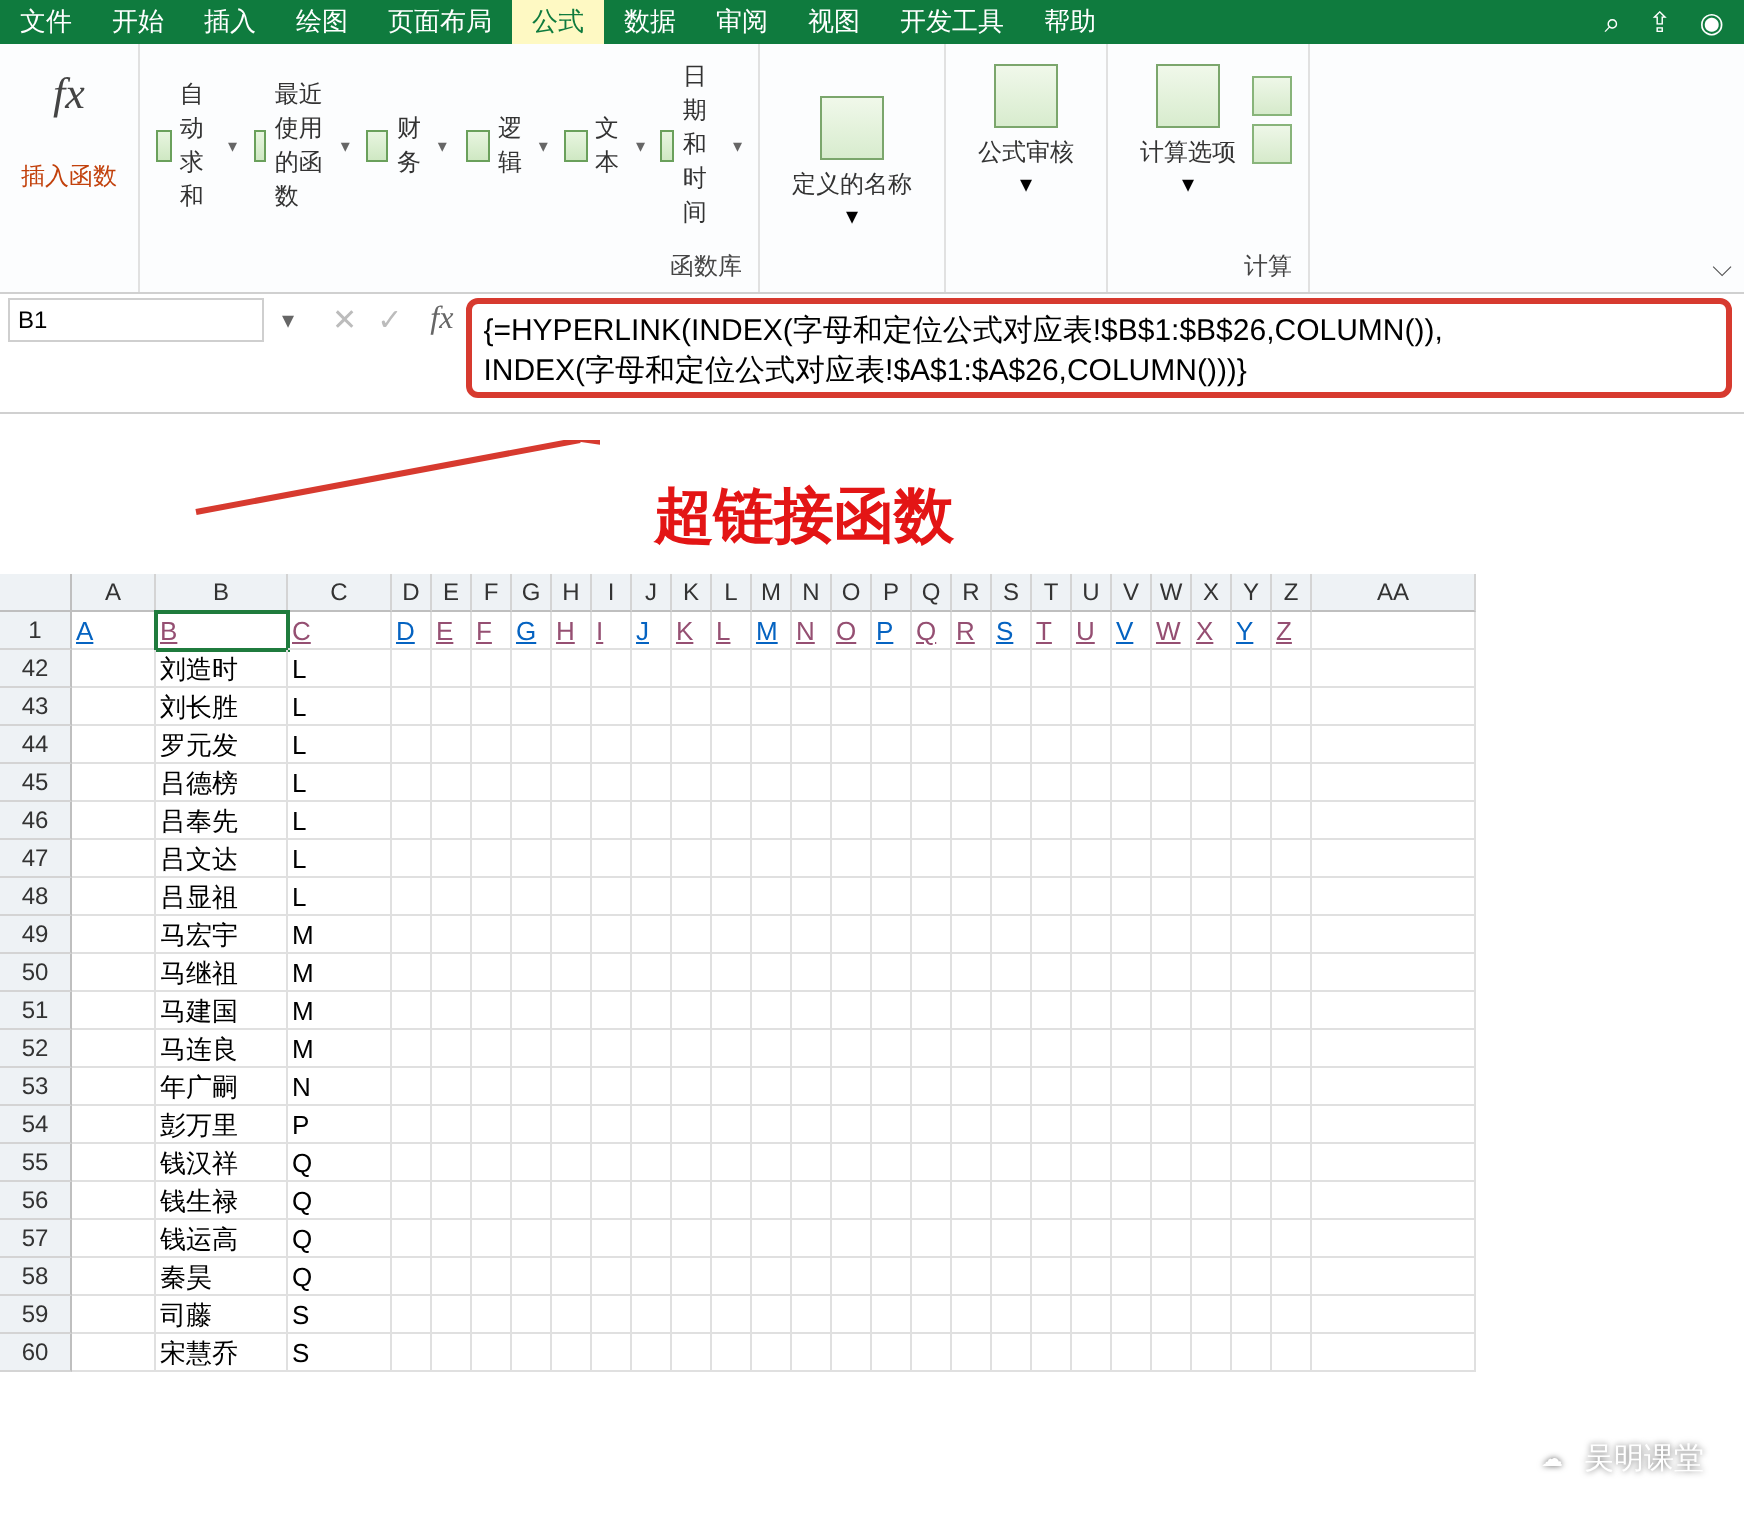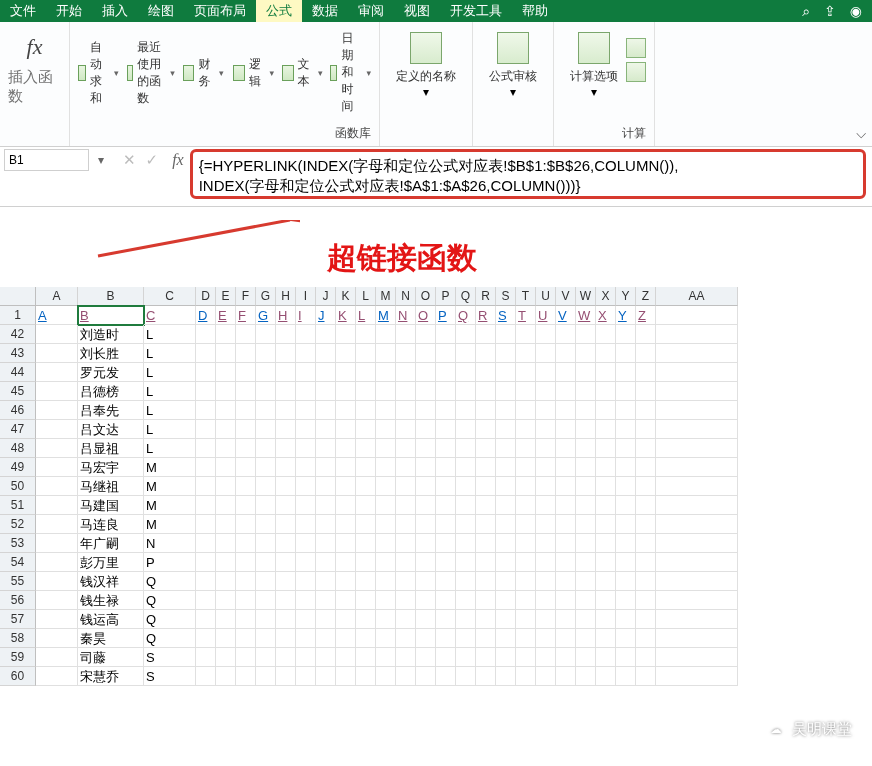--- a/index.html
+++ b/index.html
@@ -7,34 +7,34 @@
 .menubar{display:flex;background:#0f7b3e;height:22px;color:#fff;font-size:13px}
 .menubar .tab{padding:0 10px;height:22px;line-height:22px;cursor:pointer}
 .menubar .tab.active{background:#fef9c3;color:#0f7b3e}
 .menubar .ticons{margin-left:auto;display:flex;align-items:center;gap:14px;padding-right:10px}
 .menubar .ticons span{color:#fff;font-size:14px}
 .ribbon{display:flex;height:125px;background:#fcfdfe;border-bottom:1px solid #d0d0d0;position:relative}
 .rgroup{border-right:1px solid #e1e1e1;padding:4px 8px 0 8px;display:flex;flex-direction:column}
 .rgroup .glabel{text-align:right;font-size:12px;color:#444;margin-top:auto;padding-bottom:4px}
 .fxbox{display:flex;flex-direction:column;align-items:center;padding-top:8px}
 .fxbox .fx{font-family:"Times New Roman",serif;font-style:italic;font-size:22px;color:#444}
-.fxbox .fxlbl{font-size:15px;color:#737373;margin-top:8px}
+.fxbox .fxlbl{font-size:12px;color:#c2410c;margin-top:20px}
 .lib{display:flex;gap:10px;padding-top:4px}
 .lib .col{display:flex;flex-direction:row;gap:8px}
 .menuitem{display:flex;align-items:center;gap:4px;font-size:12px;color:#333;cursor:pointer}
 .menuitem .ico{width:16px;height:16px;border:1px solid #6aa05b;background:linear-gradient(#e8f5e0,#cfe8c3);display:inline-block}
 .menuitem .dd{font-size:9px;color:#666}
 .bigbtn{display:flex;flex-direction:column;align-items:center;padding:0 8px;cursor:pointer}
 .bigbtn .bico{width:32px;height:32px;border:1px solid #7ba66c;background:linear-gradient(#f0f8ea,#d8ecce);margin-bottom:4px}
 .bigbtn .blbl{font-size:12px;color:#333}
 .sideico{width:20px;height:20px;border:1px solid #88b47a;background:linear-gradient(#eef7e8,#d6eacb);margin:2px 0}
 .collapse{position:absolute;right:6px;bottom:4px;font-size:13px;color:#555;cursor:pointer}
 .fbar{display:flex;align-items:flex-start;height:60px;border-bottom:1px solid #d0d0d0;padding:2px 0 0 4px;position:relative}
 .namebox{display:flex;align-items:center;gap:4px;height:22px}
-.namebox .nb{border:1px solid #cfcfcf;background:#fff;width:85px;height:22px;padding:0 4px;line-height:20px;font-size:12px}
+.namebox .nb{border:1px solid #cfcfcf;background:#fff;width:128px;height:22px;padding:0 4px;line-height:20px;font-size:12px}
 .namebox .nbdd{width:16px;text-align:center;color:#666;cursor:pointer}
 .fctrl{display:flex;align-items:center;gap:10px;margin-left:14px;height:22px}
 .fctrl .c{color:#bcbcbc;font-size:15px;cursor:pointer}
 .fxsym{font-family:"Times New Roman",serif;font-style:italic;font-size:16px;color:#666;margin-left:14px;margin-right:6px;margin-top:2px}
 .formula{border:3px solid #d73a2f;border-radius:6px;flex:1;margin-right:6px;padding:4px 6px;font-size:15px;color:#000000;line-height:20px;height:50px}
 .anno{position:absolute;left:327px;top:238px;font-size:30px;color:#E31515;font-weight:700}
 .grid{position:absolute;left:0;top:287px;right:0;bottom:0;overflow:hidden}
 .row{display:flex;height:19px}
 .corner{width:36px;height:19px;background:#eef2f5;border-right:1px solid #bfbfbf;border-bottom:1px solid #bfbfbf}
 .ch{background:#eef2f5;border-right:1px solid #d4d4d4;border-bottom:1px solid #bfbfbf;text-align:center;font-size:12px;color:#333;line-height:19px}
@@ -109,21 +109,21 @@
           </div>
           <div class="menuitem">
             <span class="ico"></span>
             <span>日期和时间</span>
             <span class="dd">▾</span>
           </div>
         </div>
       </div>
     <div class="glabel">函数库</div>
   </div>
-  <div class="rgroup" style="padding-top:10px">
+  <div class="rgroup" style="padding-top:26px">
     <div class="bigbtn">
       <span class="bico"></span>
       <span class="blbl">定义的名称</span>
       <span class="dd">▾</span>
     </div>
   </div>
   <div class="rgroup" style="padding-top:10px">
     <div class="bigbtn">
       <span class="bico"></span>
       <span class="blbl">公式审核</span>

